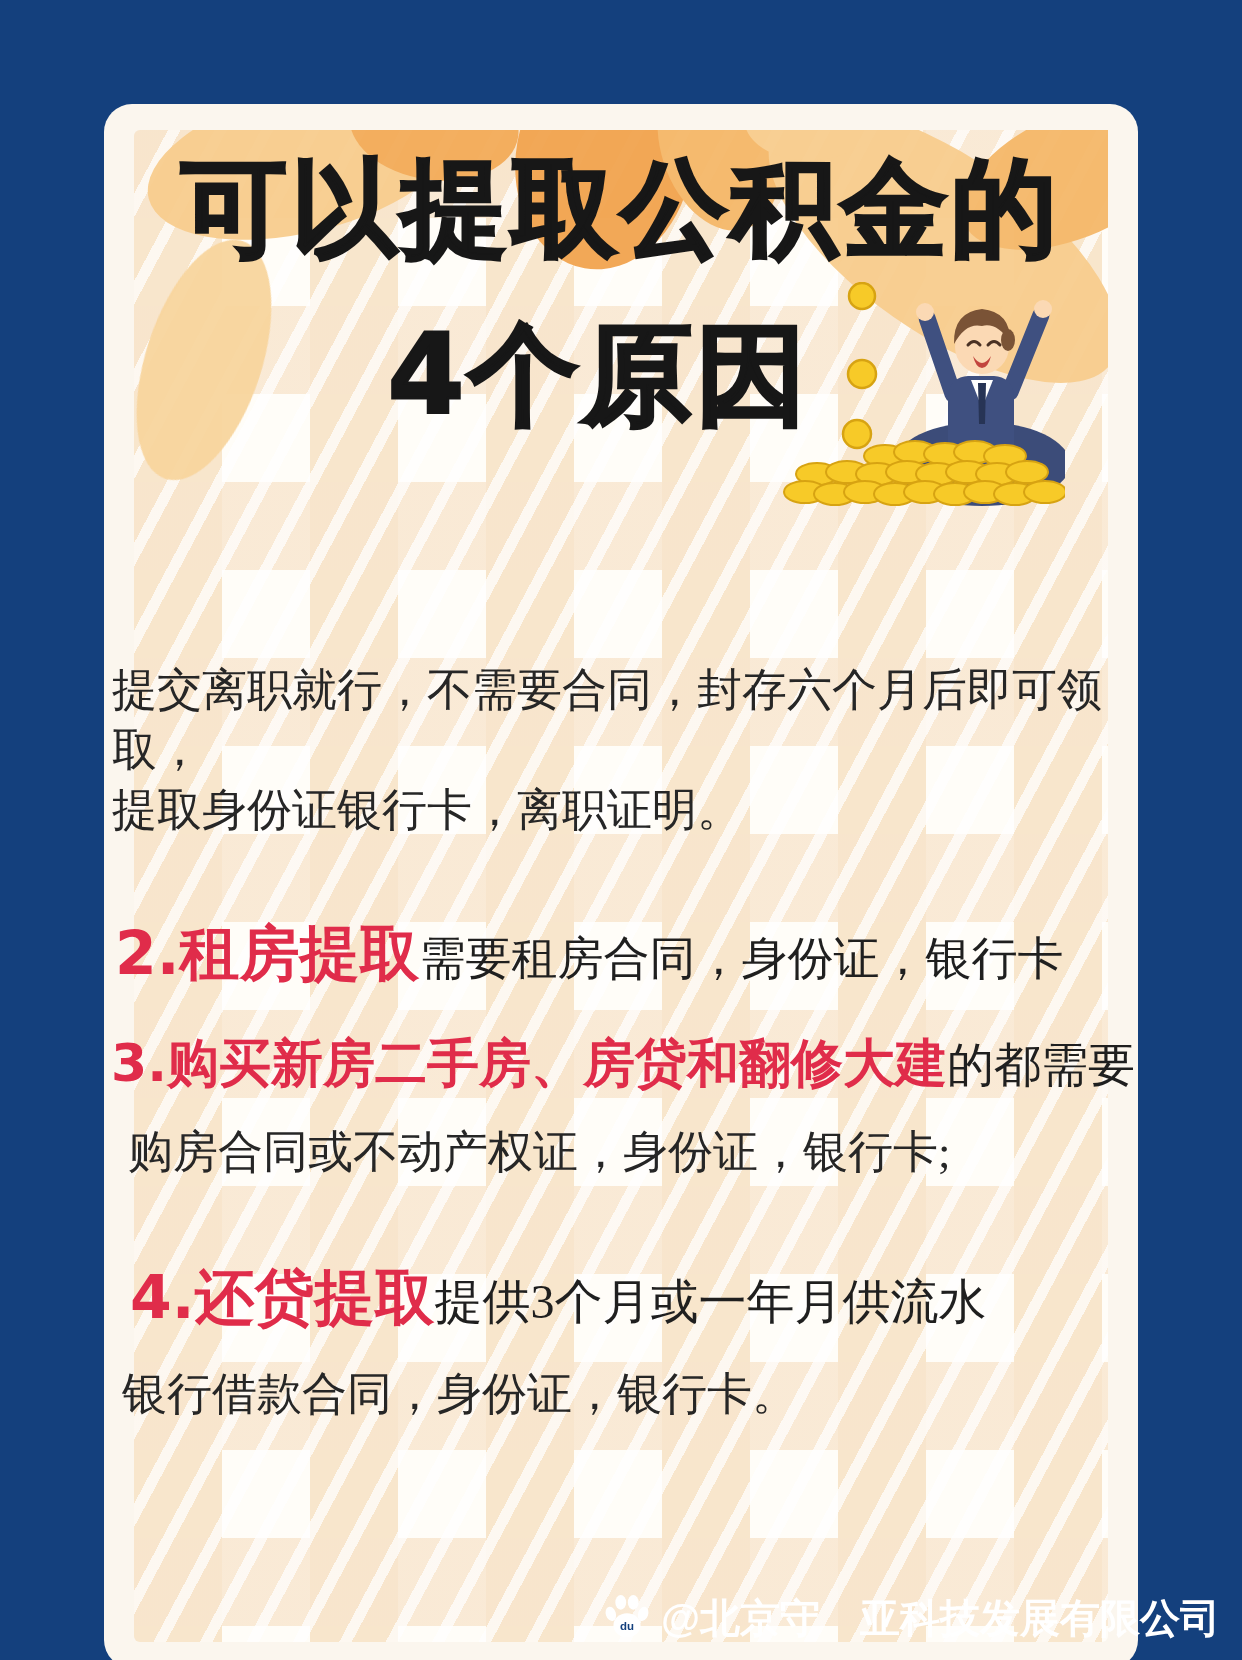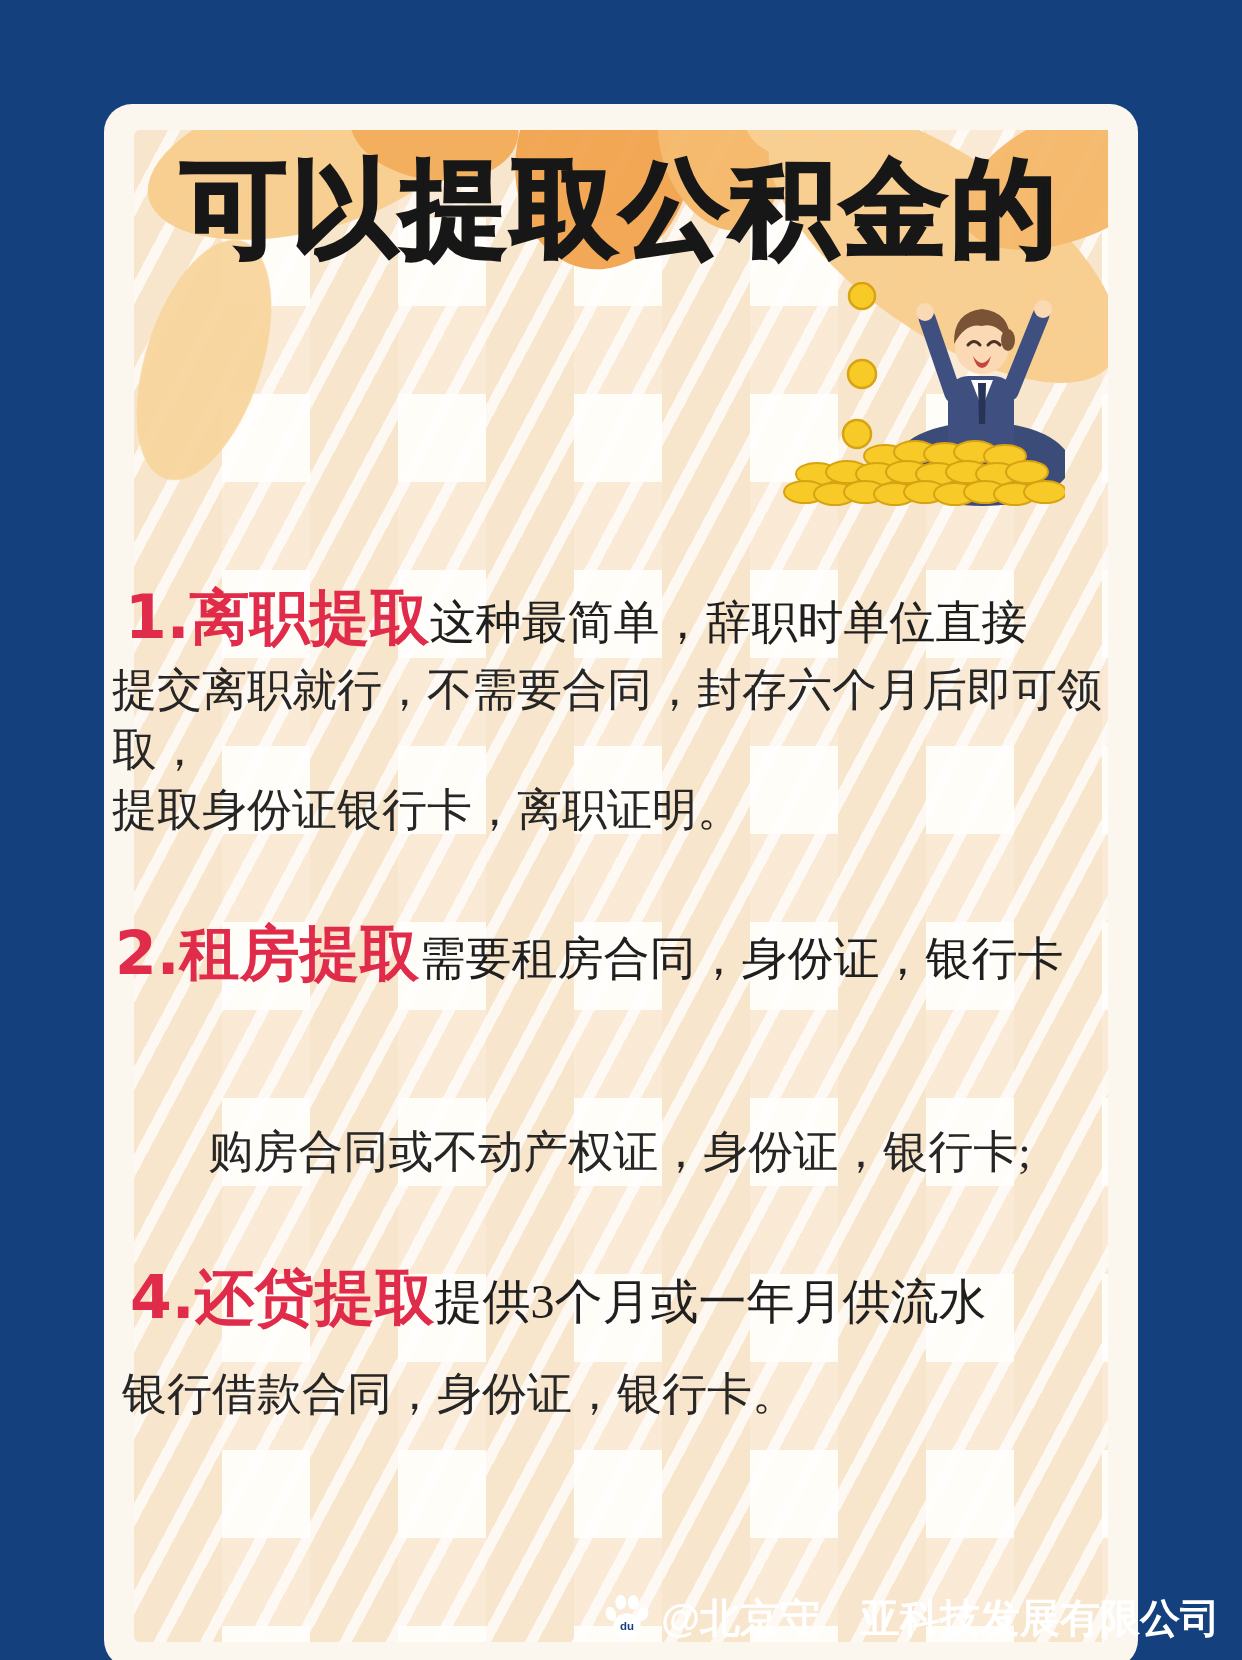--- a/index.html
+++ b/index.html
@@ -38,21 +38,21 @@
     font-size:45px;line-height:60px;width:1015px;
   }
   .h1r{font-size:60px;} .h1b{font-size:46px;}
   .h2r{font-size:60px;} .h2b{font-size:46px;}
   .h3r{font-size:52px;} .h3b{font-size:47px;}
   .h4r{font-size:60px;} .h4b{font-size:48px;}
   .sec1-head{left:21px;top:480px;}
   .sec1-body{left:8px;top:556px;}
   .sec2-head{left:11px;top:770px;margin-top:46px;}
   .sec3-head{left:7px;top:930px;}
-  .sec3-body{left:8px;top:1018px;text-align:center;}
+  .sec3-body{left:24px;top:1018px;}
   .sec4-head{left:26px;top:1160px;}
   .sec4-body{left:18px;top:1260px;}
   .watermark{
     position:absolute;top:1592px;right:22px;height:52px;
     display:flex;align-items:center;gap:9px;
     color:#ffffff;font-size:40px;font-weight:600;white-space:nowrap;
   }
   .watermark svg{display:block;}
 </style>
 </head>
@@ -69,20 +69,21 @@
         <ellipse cx="70" cy="230" rx="58" ry="125" fill="#f8d59e" transform="rotate(18 70 230)"></ellipse>
         <ellipse cx="470" cy="28" rx="88" ry="112" fill="#f2a44f" transform="rotate(10 470 28)"></ellipse>
         <ellipse cx="585" cy="15" rx="58" ry="88" fill="#f5b869" transform="rotate(-18 585 15)"></ellipse>
         <ellipse cx="810" cy="115" rx="205" ry="88" fill="#f8cd8e" transform="rotate(35 810 115)"></ellipse>
         <ellipse cx="940" cy="45" rx="120" ry="62" fill="#f5b869" transform="rotate(-24 940 45)"></ellipse>
         <ellipse cx="680" cy="-15" rx="70" ry="45" fill="#f8cd8e" transform="rotate(-5 680 -15)"></ellipse>
       </g>
     </svg>
 
     <div class="title-line l1">可以提取公积金的</div>
+    <div class="title-line l2">4个原因</div>
 
     <svg class="illus" viewBox="0 0 320 230" aria-hidden="true">
 
       <g stroke="#d7a312" stroke-width="2.5" fill="#f7ca28">
         <circle cx="117" cy="14" r="13"></circle>
         <circle cx="117" cy="92" r="14"></circle>
         <circle cx="112" cy="152" r="14"></circle>
       </g>
 
       <g>
@@ -121,32 +122,32 @@
         <ellipse cx="120" cy="210" rx="21" ry="11"></ellipse>
           <ellipse cx="150" cy="212" rx="21" ry="11"></ellipse>
         <ellipse cx="180" cy="210" rx="21" ry="11"></ellipse>
           <ellipse cx="210" cy="212" rx="21" ry="11"></ellipse>
         <ellipse cx="240" cy="210" rx="21" ry="11"></ellipse>
           <ellipse cx="270" cy="212" rx="21" ry="11"></ellipse>
         <ellipse cx="300" cy="210" rx="21" ry="11"></ellipse>
       </g>
     </svg>
 
-    <div class="sec-head sec1-head">
-      <span class="red h1r">1.离职提取</span><span class="blk h1b">这种最简单，辞职时单位直接</span>
-    </div>
     <div class="sec-body sec1-body">
       <span>提交离职就行，不需要合同，封存六个月后即可领取，</span><br>
       <span>提取身份证银行卡，离职证明。</span>
     </div>
 
     <div class="sec-head sec2-head">
       <span class="red h2r">2.租房提取</span><span class="blk h2b">需要租房合同，身份证，银行卡</span>
     </div>
 
+    <div class="sec-head sec3-head">
+      <span class="red h3r">3.购买新房二手房、房贷和翻修大建</span><span class="blk h3b">的都需要</span>
+    </div>
     <div class="sec-body sec3-body">
       <span>购房合同或不动产权证，身份证，银行卡;</span>
     </div>
 
     <div class="sec-head sec4-head">
       <span class="red h4r">4.还贷提取</span><span class="blk h4b">提供3个月或一年月供流水</span>
     </div>
     <div class="sec-body sec4-body">
       <span>银行借款合同，身份证，银行卡。</span>
     </div>

